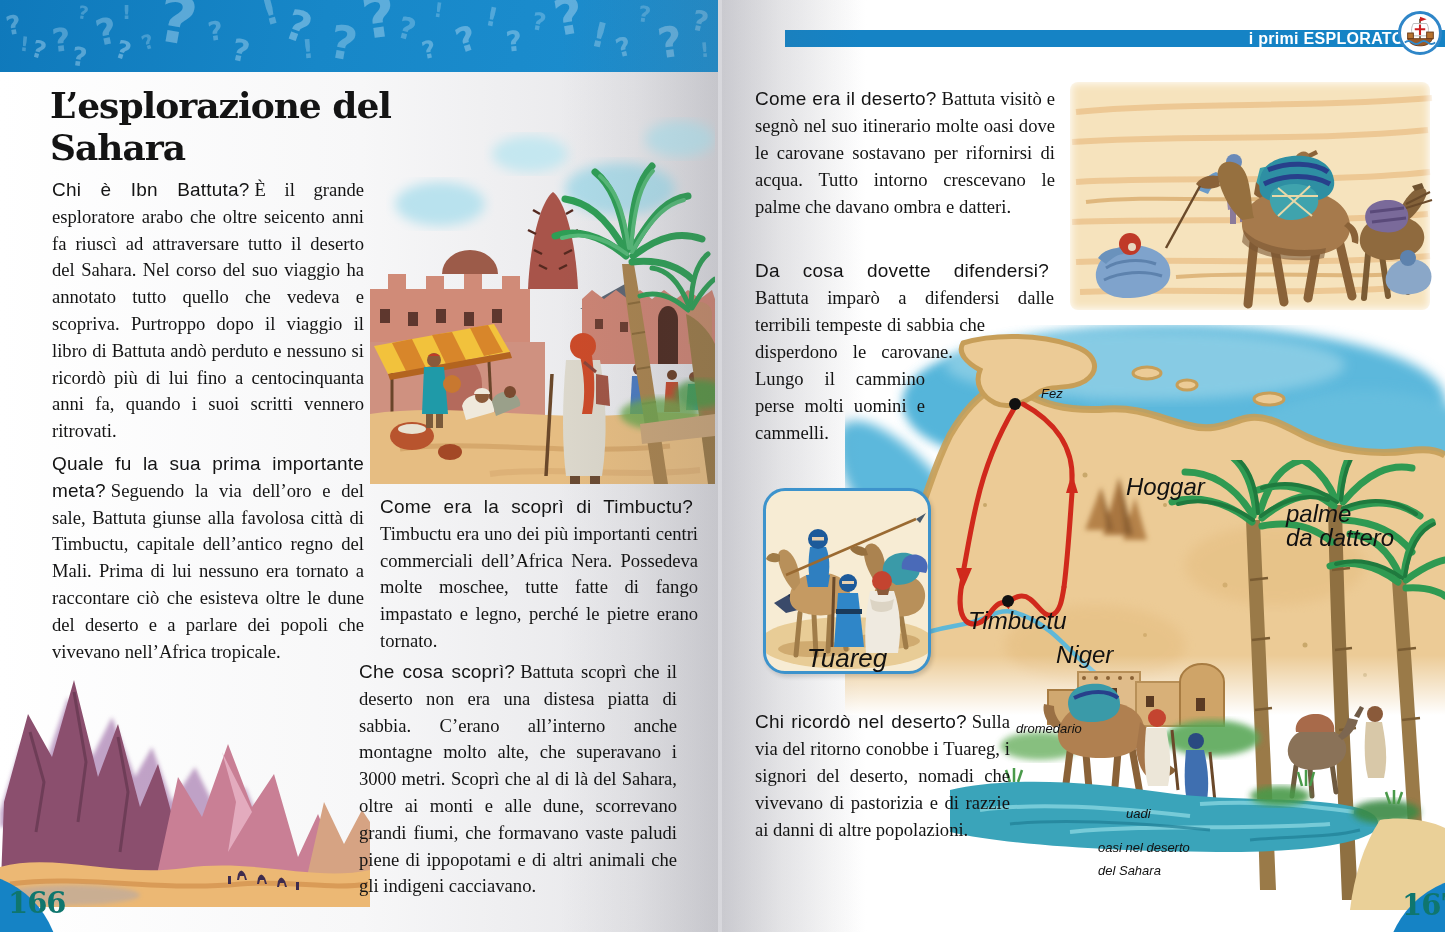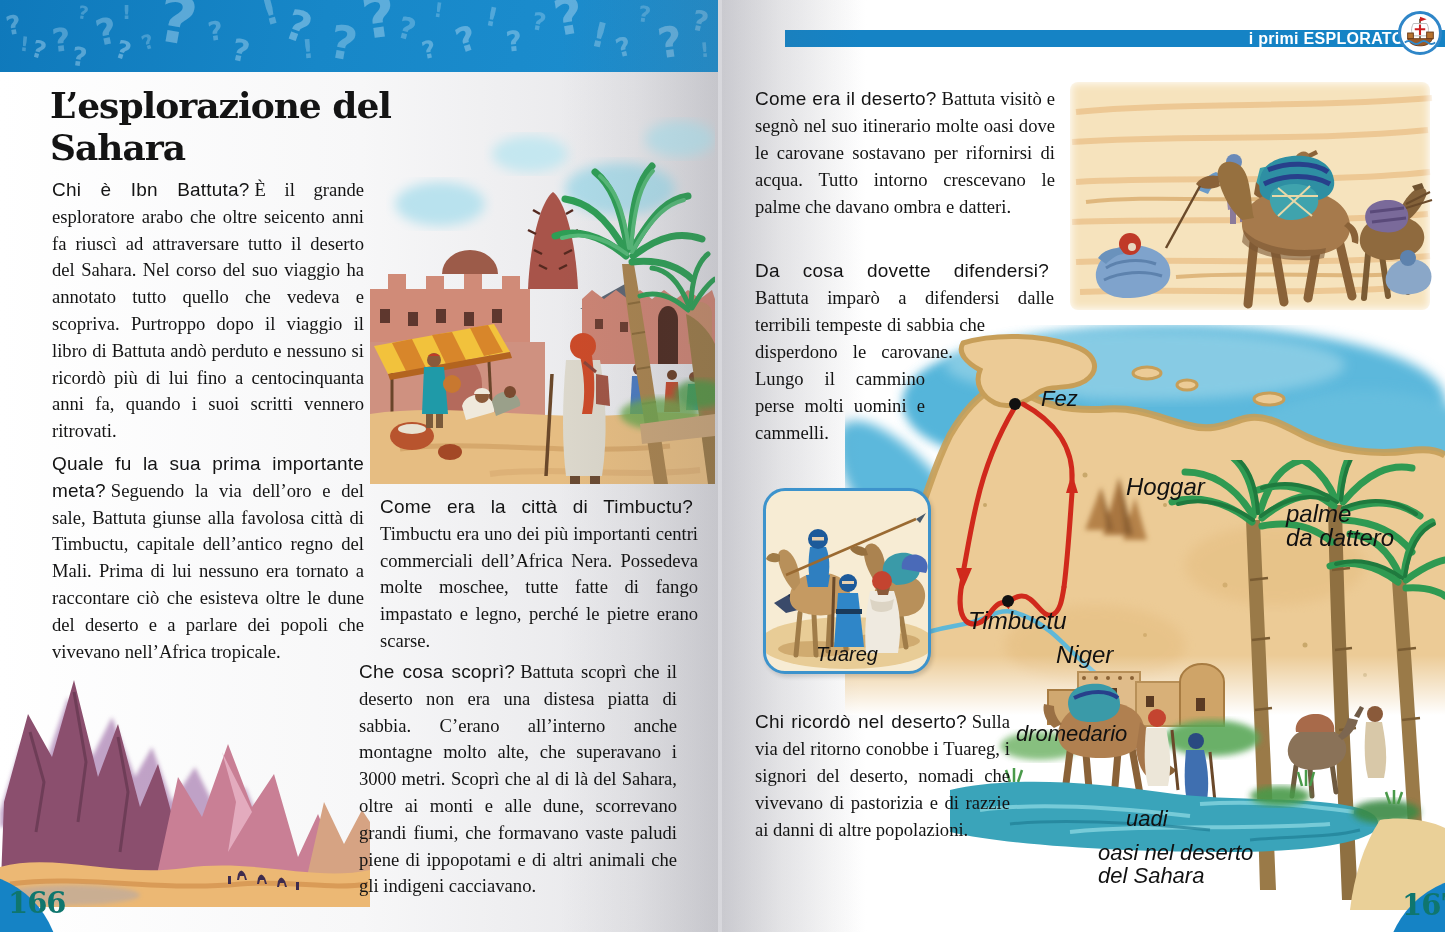--- a/index.html
+++ b/index.html
@@ -28,27 +28,27 @@
   .fl{float:right;clear:right;display:block;}
   
   #header-bar{left:785px;top:30px;width:660px;height:17px;background:#1583c5;z-index:2;
     display:flex;align-items:center;justify-content:flex-end;padding-right:24px;box-sizing:border-box;}
   #header-bar .hl{color:#ffffff;font-family:"Liberation Sans",sans-serif;font-weight:700;font-size:16px;letter-spacing:.3px;}
   #ship-badge{left:1398px;top:11px;width:44px;height:44px;border-radius:50%;
     background:#ffffff;border:3px solid #2f86c8;box-sizing:border-box;z-index:3;overflow:hidden;}
   
   .maplabel{position:absolute;z-index:6;font-family:"Liberation Sans",sans-serif;
     font-style:italic;font-weight:500;font-size:24px;color:#111;}
-  .maplabel.small{font-size:22px;}
+  .maplabel.small{font-size:13px;}
   
   #tuareg-box{left:763px;top:488px;width:168px;height:186px;z-index:5;
     background:#f7ecd4;border:3px solid #3d93cc;border-radius:22px;box-sizing:border-box;overflow:hidden;
     box-shadow:2px 3px 4px rgba(0,0,0,.15);}
   #tuareg-label{left:763px;top:643px;width:168px;text-align:center;z-index:7;
-    font-family:"Liberation Sans",sans-serif;font-style:italic;font-weight:500;font-size:20px;color:#111;}
+    font-family:"Liberation Sans",sans-serif;font-style:italic;font-weight:500;font-size:26px;color:#111;}
   
   .pagecirc{position:absolute;width:190px;height:190px;border-radius:50%;background:#1583c5;z-index:4;}
   .pagenum{position:absolute;z-index:5;font-family:"DejaVu Serif",serif;font-weight:bold;
     font-size:29px;color:#0f766e;letter-spacing:-1px;}
   .illus{position:absolute;z-index:1;}
   #gutter-shadow-l{left:560px;top:0;width:158px;height:932px;z-index:2;
     background:linear-gradient(90deg,rgba(0,0,0,0),rgba(90,90,100,.14));}
   #gutter-shadow-r{left:722px;top:0;width:140px;height:932px;z-index:2;
     background:linear-gradient(90deg,rgba(90,90,100,.12),rgba(0,0,0,0));}
 </style>
@@ -96,21 +96,21 @@
 <div class="abs" id="title">L’esplorazione del Sahara</div>
 
 <div class="para" style="left:52px;top:177px;width:312px">
   <span class="lead">Chi è Ibn Battuta?</span><span>È il grande esploratore arabo che oltre seicento anni fa riuscì ad attraversare tutto il deserto del Sahara. Nel corso del suo viaggio ha annotato tutto quello che vedeva e scopriva. Purtroppo dopo il viaggio il libro di Battuta andò perduto e nessuno si ricordò più di lui fino a centocinquanta anni fa, quando i suoi scritti vennero ritrovati.</span>
 </div>
 <div class="para" style="left:52px;top:451px;width:312px">
   <span class="lead">Quale fu la sua prima importante meta?</span><span>Seguendo la via dell’oro e del sale, Battuta giunse alla favolosa città di Timbuctu, capitale dell’antico regno del Mali. Prima di lui nessuno era tornato a raccontare ciò che esisteva oltre le dune del deserto e a parlare dei popoli che vivevano nell’Africa tropicale.</span>
 </div>
 
 <div class="para" style="left:380px;top:494px;width:318px">
-  <span class="lead">Come era la città di Timbuctu?</span><span>Timbuctu era uno dei più importanti centri commerciali dell’Africa Nera. Possedeva molte moschee, tutte fatte di fango impastato e legno, perché le pietre erano scarse.</span>
+  <span class="lead">Come era la scoprì di Timbuctu?</span><span>Timbuctu era uno dei più importanti centri commerciali dell’Africa Nera. Possedeva molte moschee, tutte fatte di fango impastato e legno, perché le pietre erano tornato.</span>
 </div>
 <div class="para" style="left:359px;top:659px;width:318px">
   <span class="lead">Che cosa scoprì?</span><span>Battuta scoprì che il deserto non era una distesa piatta di sabbia. C’erano all’interno anche montagne molto alte, che superavano i 3000 metri. Scoprì che al di là del Sahara, oltre ai monti e alle dune, scorrevano grandi fiumi, che formavano vaste paludi piene di ippopotami e di altri animali che gli indigeni cacciavano.</span>
 </div>
 
 <div class="abs" id="header-bar">
   <span class="hl">i primi ESPLORATORI</span>
 </div>
 <div class="abs" id="ship-badge">
   <svg width="38" height="38" viewBox="0 0 40 40">

